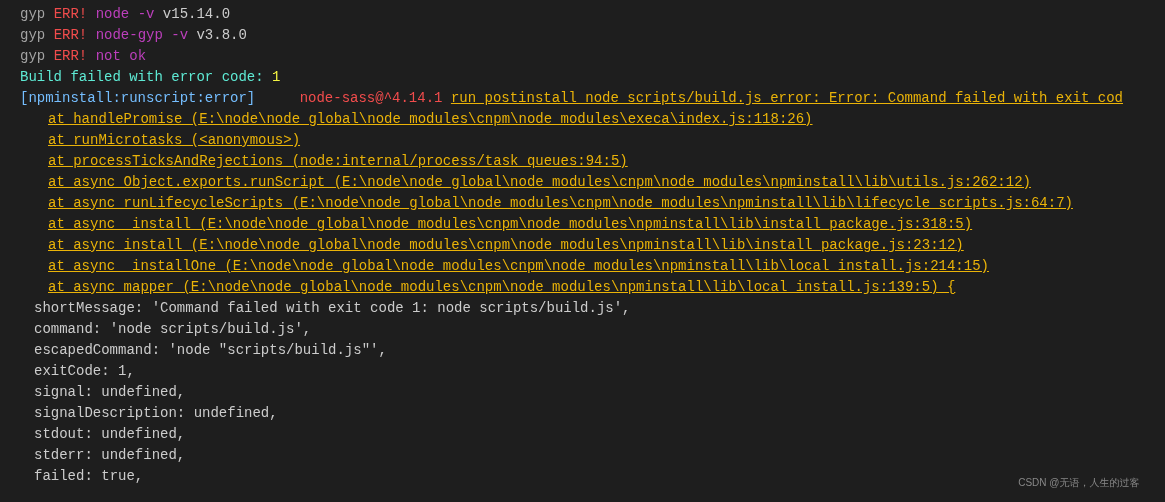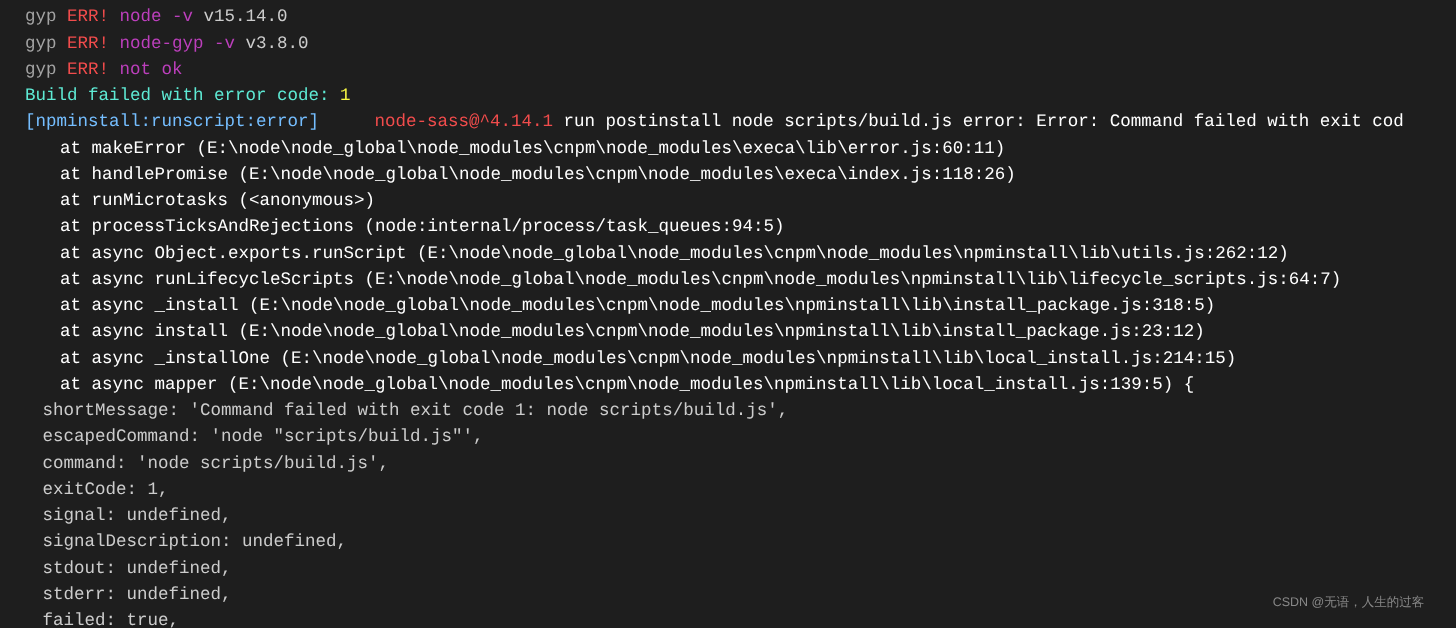--- a/index.html
+++ b/index.html
@@ -43,21 +43,22 @@
       color: #f5f543;
     }
     .bracket-tag {
       color: #75beff;
     }
     .pkg-name {
       color: #f14c4c;
       margin-left: 36px;
     }
     .normal {
-      color: #ffffff;
+      color: #eab308;
+      text-decoration: underline;
     }
     .indent1 {
       padding-left: 48px;
     }
     .indent2 {
       padding-left: 34px;
     }
     .key {
       color: #cccccc;
     }
@@ -81,33 +82,32 @@
   </style>
 </head>
 <body>
 
 <div>
   <div class="line"><span class="gyp-prefix">gyp</span> <span class="err-red">ERR!</span> <span class="err-bang">node -v</span> <span class="node-info">v15.14.0</span></div>
   <div class="line"><span class="gyp-prefix">gyp</span> <span class="err-red">ERR!</span> <span class="err-bang">node-gyp -v</span> <span class="node-info">v3.8.0</span></div>
   <div class="line"><span class="gyp-prefix">gyp</span> <span class="err-red">ERR!</span> <span class="err-bang">not ok</span></div>
   <div class="line"><span class="build-failed">Build failed with error code:</span> <span class="err-code">1</span></div>
   <div class="line"><span class="bracket-tag">[npminstall:runscript:error]</span> <span class="pkg-name">node-sass@^4.14.1</span> <span class="normal">run postinstall node scripts/build.js error: Error: Command failed with exit cod</span></div>
-  <div class="line indent1 normal">at makeError (E:\node\node_global\node_modules\cnpm\node_modules\execa\lib\error.js:60:11)</div>
   <div class="line indent1 normal">at handlePromise (E:\node\node_global\node_modules\cnpm\node_modules\execa\index.js:118:26)</div>
   <div class="line indent1 normal">at runMicrotasks (&lt;anonymous&gt;)</div>
   <div class="line indent1 normal">at processTicksAndRejections (node:internal/process/task_queues:94:5)</div>
   <div class="line indent1 normal">at async Object.exports.runScript (E:\node\node_global\node_modules\cnpm\node_modules\npminstall\lib\utils.js:262:12)</div>
   <div class="line indent1 normal">at async runLifecycleScripts (E:\node\node_global\node_modules\cnpm\node_modules\npminstall\lib\lifecycle_scripts.js:64:7)</div>
   <div class="line indent1 normal">at async _install (E:\node\node_global\node_modules\cnpm\node_modules\npminstall\lib\install_package.js:318:5)</div>
   <div class="line indent1 normal">at async install (E:\node\node_global\node_modules\cnpm\node_modules\npminstall\lib\install_package.js:23:12)</div>
   <div class="line indent1 normal">at async _installOne (E:\node\node_global\node_modules\cnpm\node_modules\npminstall\lib\local_install.js:214:15)</div>
   <div class="line indent1 normal">at async mapper (E:\node\node_global\node_modules\cnpm\node_modules\npminstall\lib\local_install.js:139:5) {</div>
   <div class="line indent2"><span class="key">shortMessage</span>: <span class="string-val">'Command failed with exit code 1: node scripts/build.js',</span></div>
+  <div class="line indent2"><span class="key">command</span>: <span class="string-val">'node scripts/build.js',</span></div>
   <div class="line indent2"><span class="key">escapedCommand</span>: <span class="string-val">'node "scripts/build.js"',</span></div>
-  <div class="line indent2"><span class="key">command</span>: <span class="string-val">'node scripts/build.js',</span></div>
   <div class="line indent2"><span class="key">exitCode</span>: <span class="num-val">1,</span></div>
   <div class="line indent2"><span class="key">signal</span>: <span class="bool-val">undefined,</span></div>
   <div class="line indent2"><span class="key">signalDescription</span>: <span class="bool-val">undefined,</span></div>
   <div class="line indent2"><span class="key">stdout</span>: <span class="bool-val">undefined,</span></div>
   <div class="line indent2"><span class="key">stderr</span>: <span class="bool-val">undefined,</span></div>
   <div class="line indent2"><span class="key">failed</span>: <span class="bool-val">true,</span></div>
 
 </div>
 
 <div class="watermark">CSDN @无语，人生的过客​ ​ ​</div>

